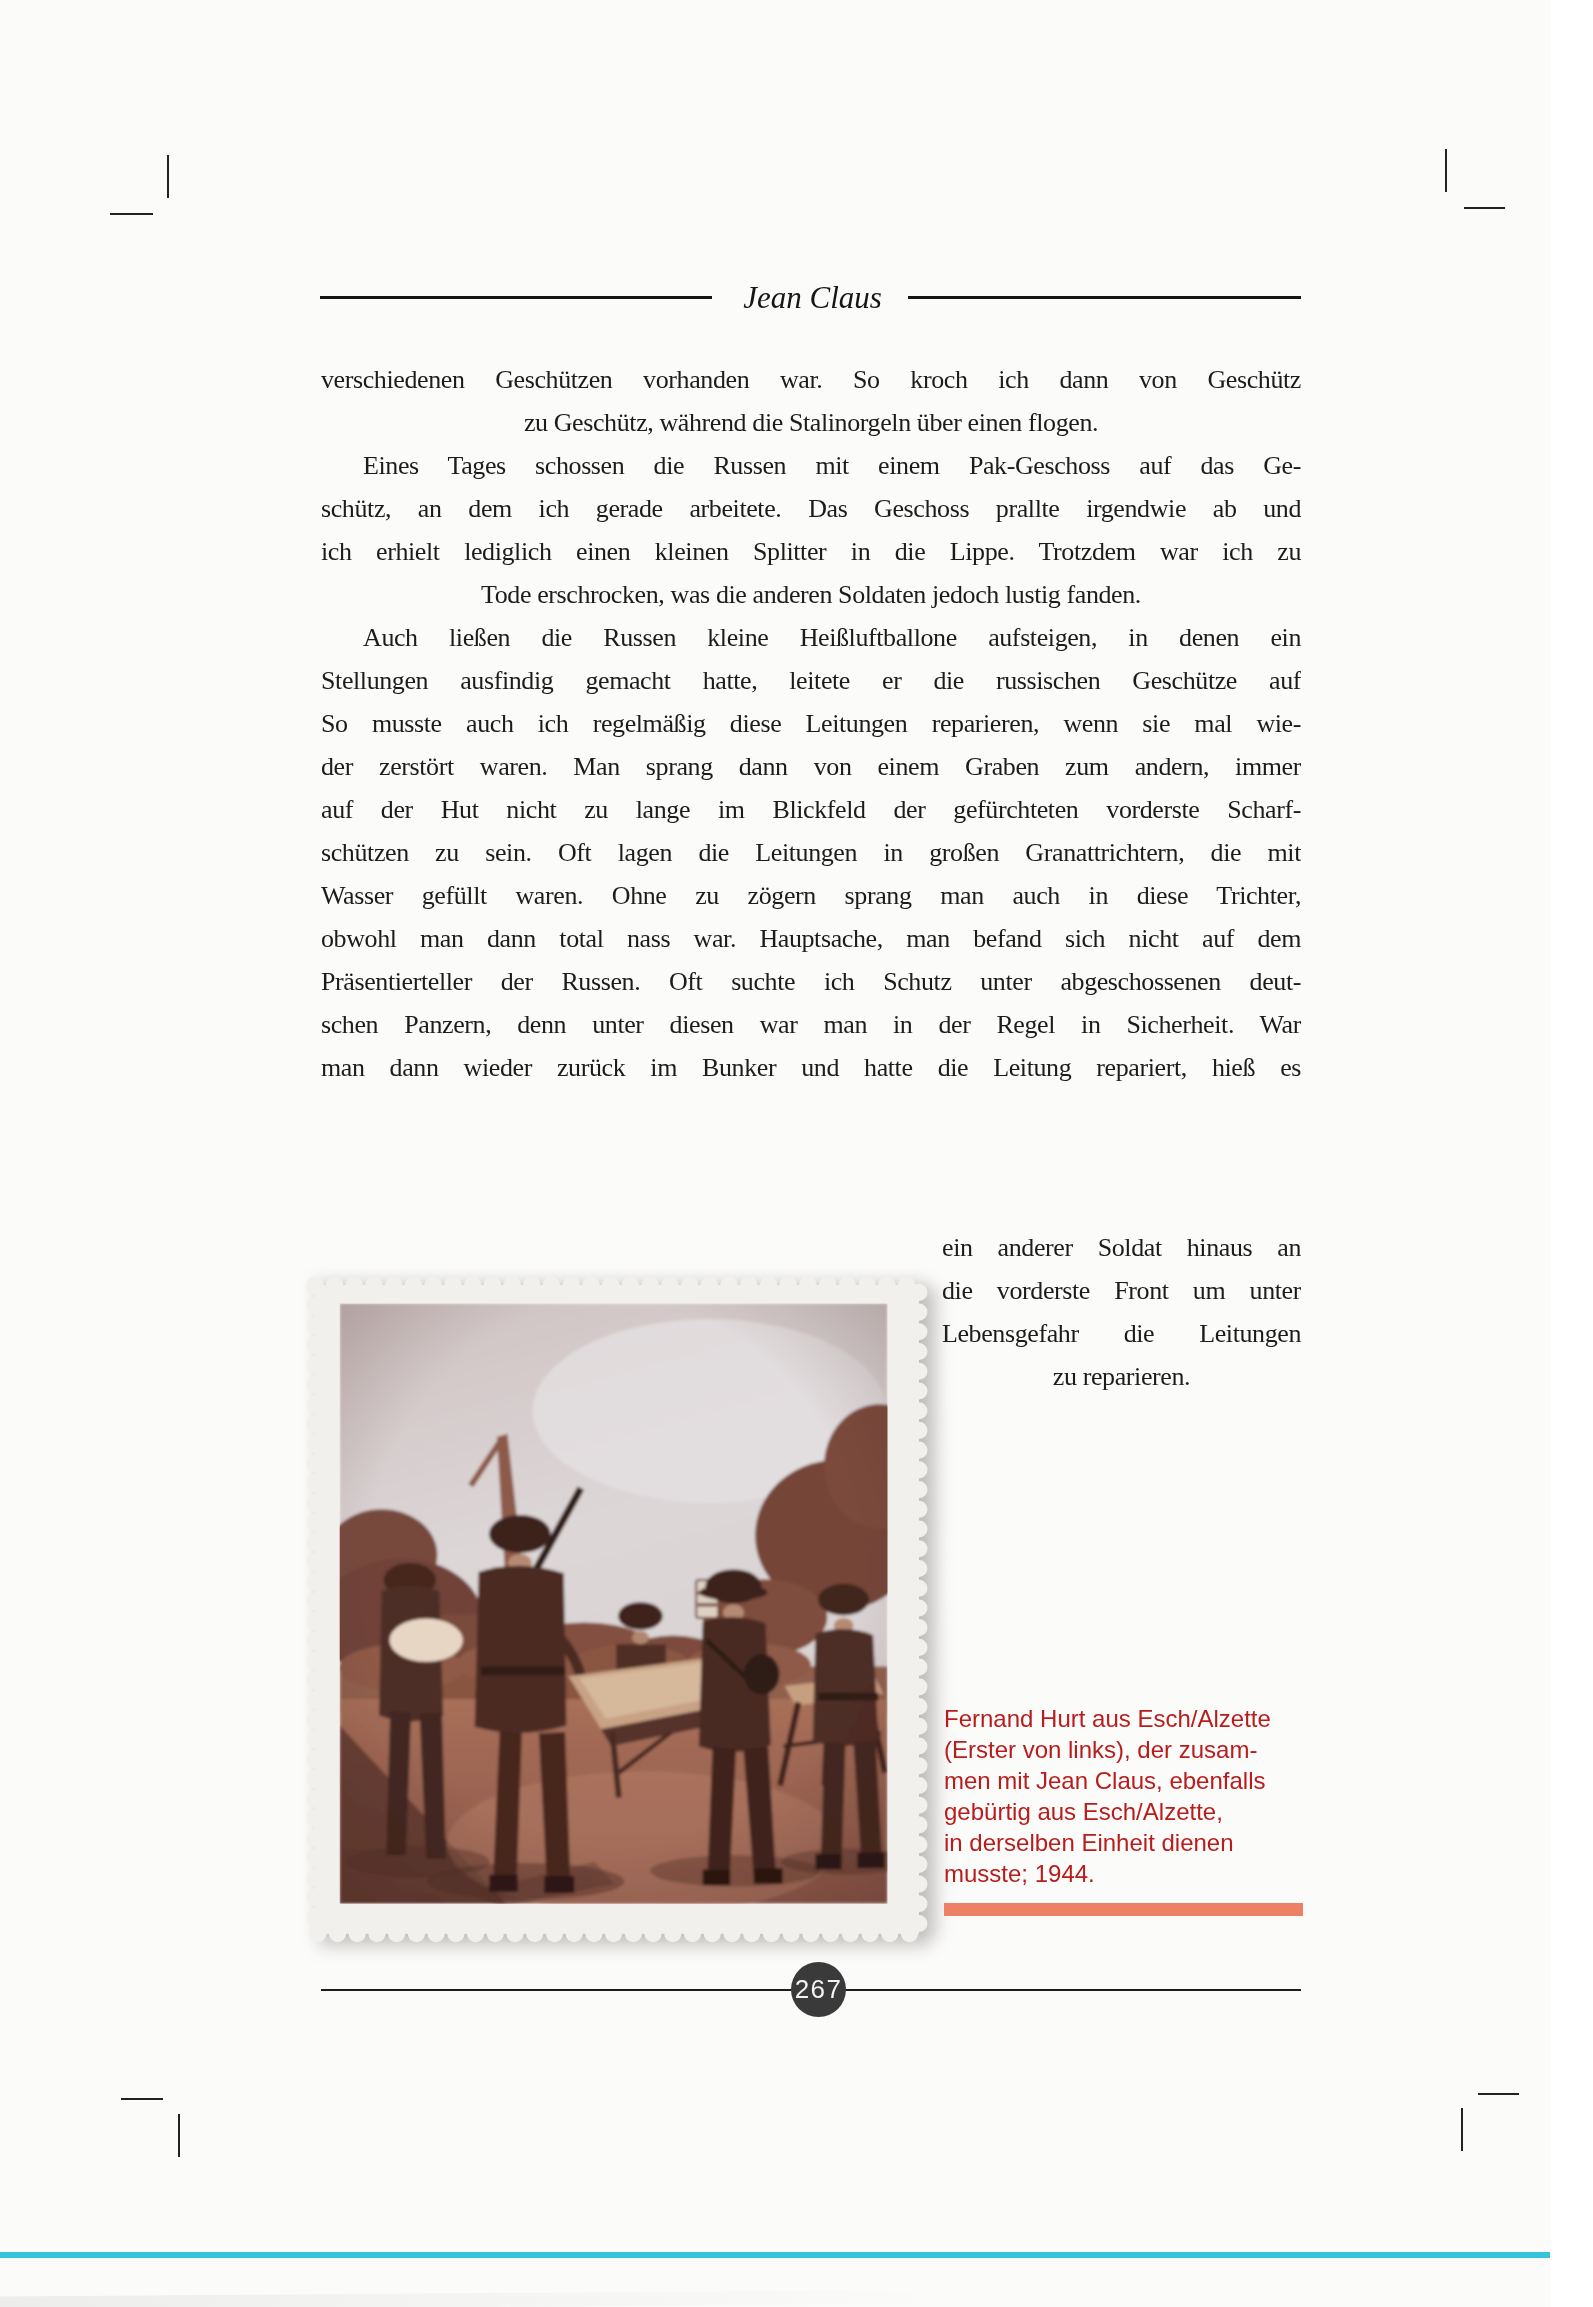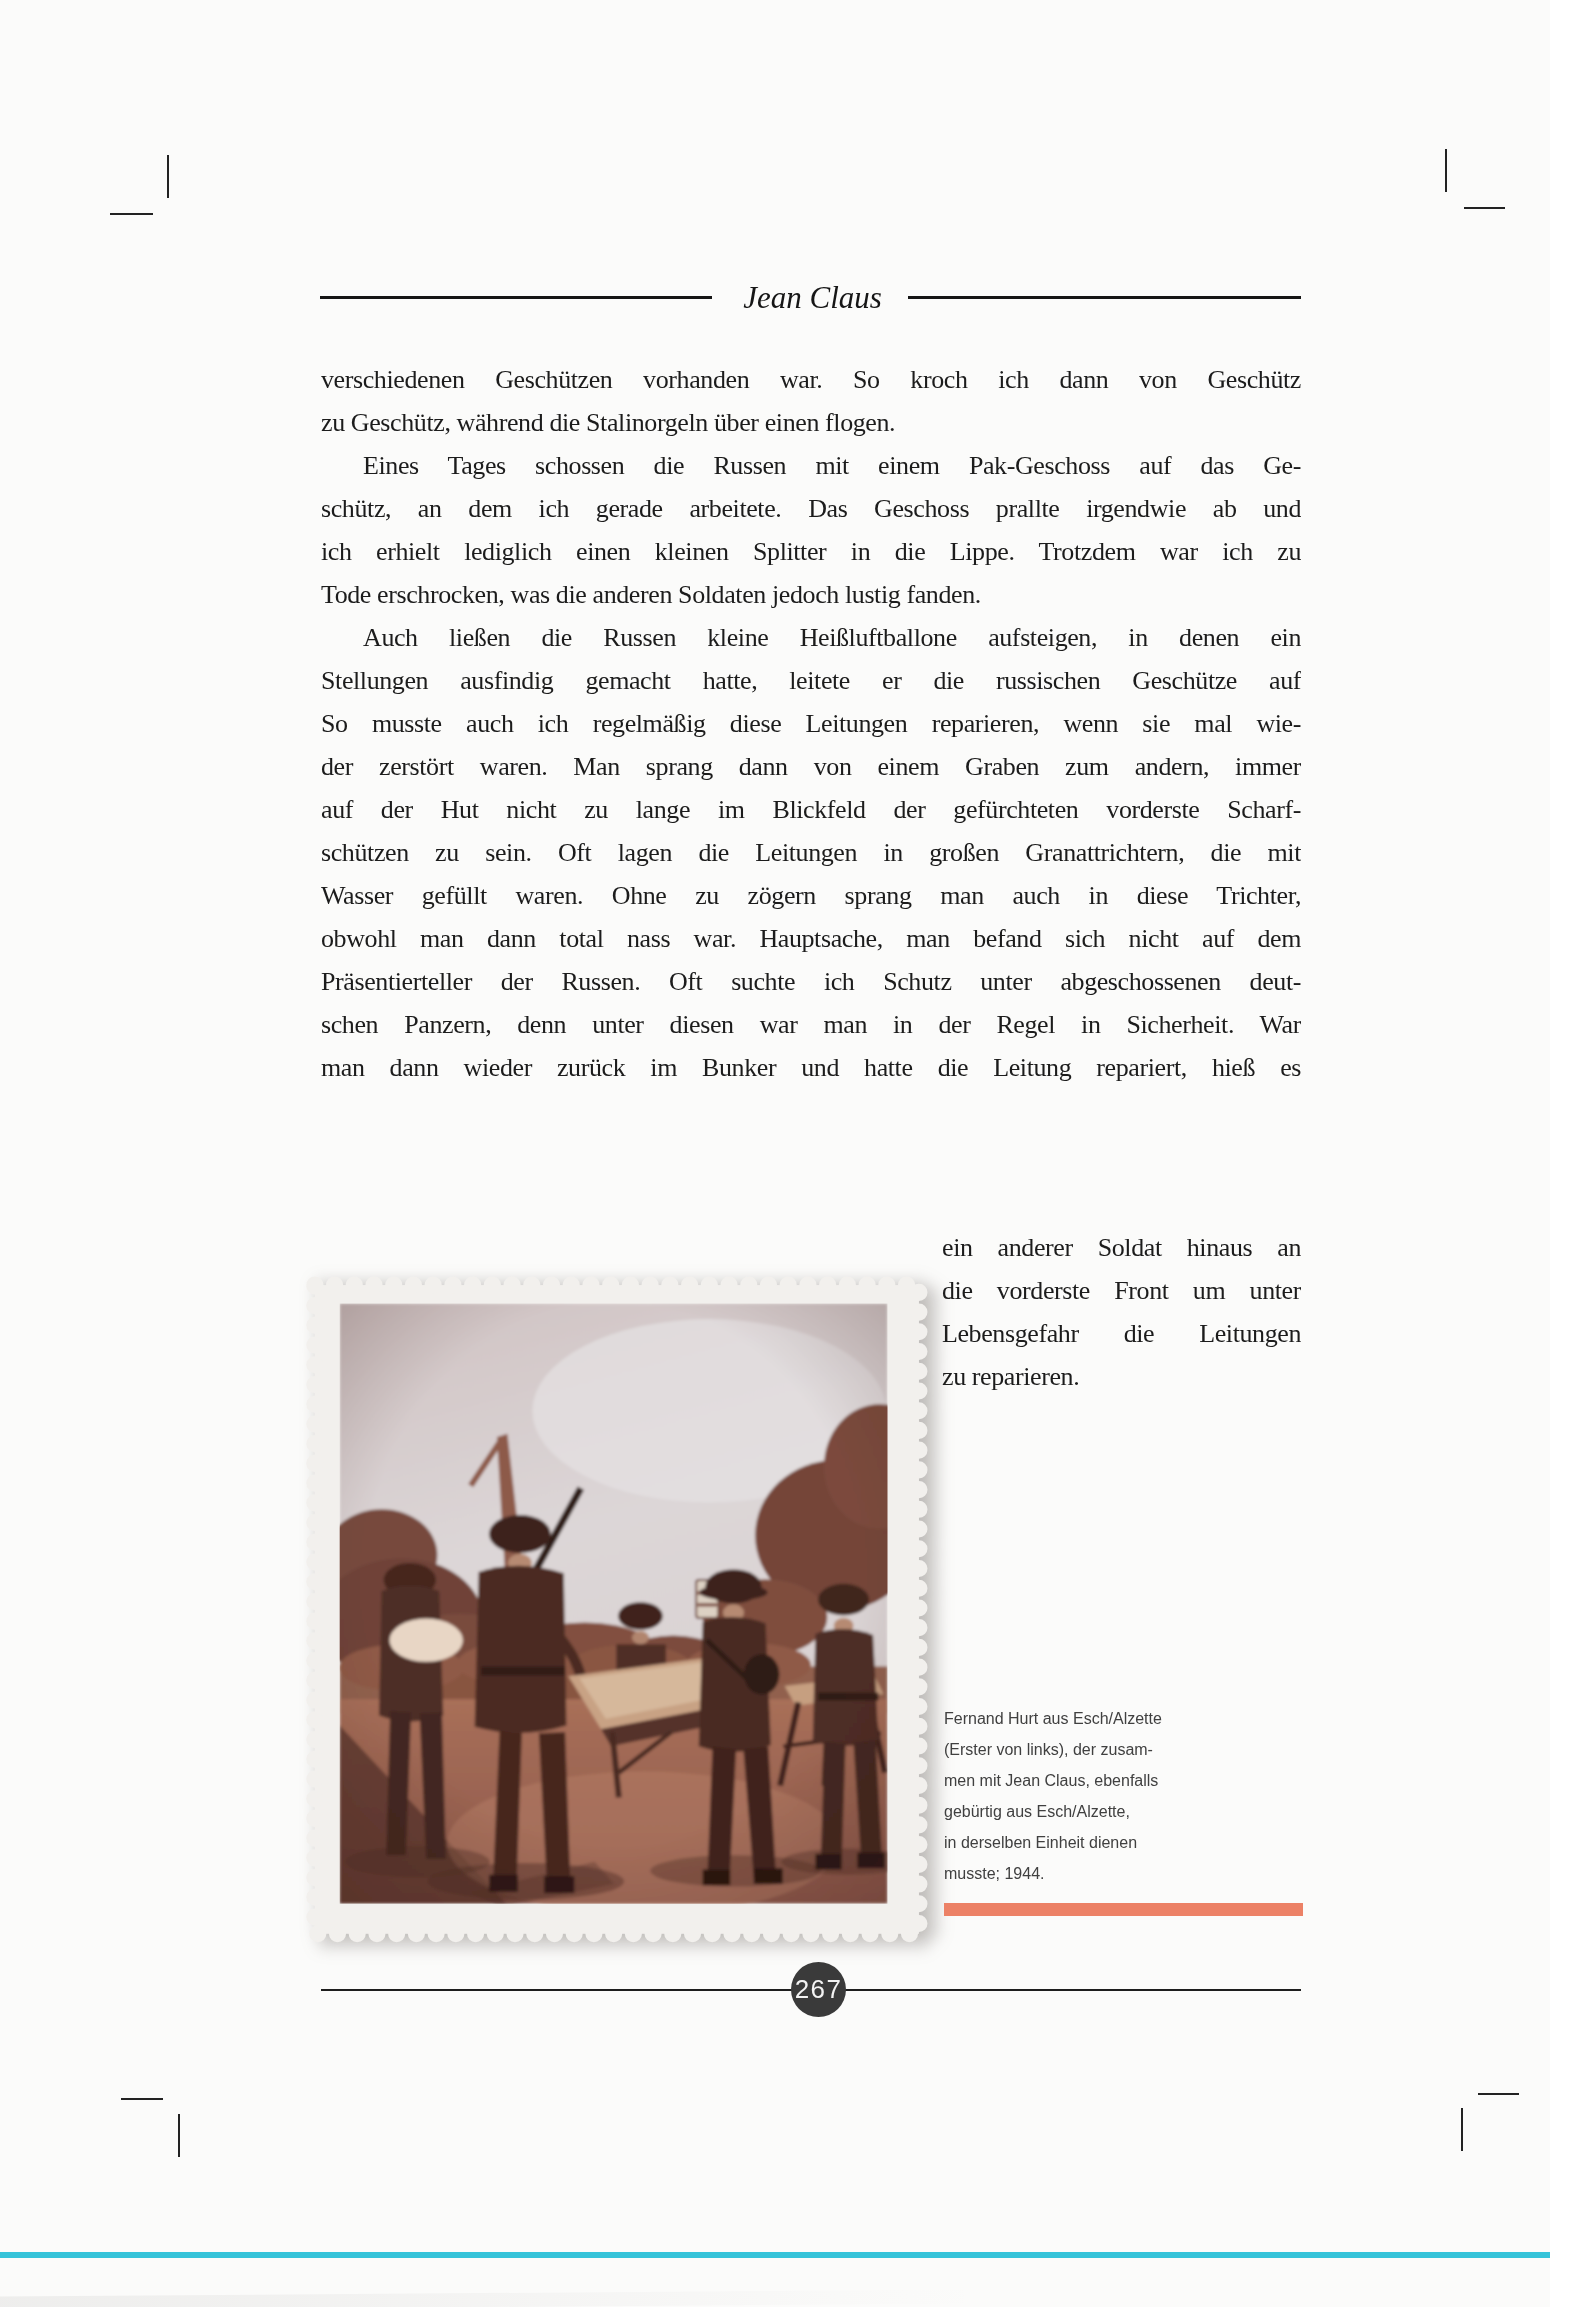--- a/index.html
+++ b/index.html
@@ -20,38 +20,38 @@
     font-family:"Liberation Serif", serif;color:#161616;
   }
   .hdr-rule{position:absolute;top:296px;height:2.6px;background:#151515;}
   .hdr-rule.left{left:320px;width:392px;}
   .hdr-rule.right{left:908px;width:393px;}
   
   .body-block{position:absolute;left:321px;top:358px;width:980px;}
   .bl{
     height:43px;overflow:hidden;
     font-size:26px;line-height:43px;letter-spacing:-0.4px;
-    text-align:left;white-space:normal;
+    text-align:center;white-space:normal;
   }
   .bl.just{text-align:justify;}
   .bl.just::after{content:"";display:inline-block;width:100%;height:0;vertical-align:top;}
   .bl.indent{text-indent:42px;}
   
   .side-block{position:absolute;left:942px;top:1226px;width:359px;}
   .side-block .bl{height:43px;}
   
   .photo-wrap{
     position:absolute;left:303px;top:1273px;width:633px;height:682px;
     filter:drop-shadow(10.5px 5.9px 8.5px rgba(95,88,82,.38));
   }
   
   .caption{
     position:absolute;left:944px;top:1703px;width:367px;
-    font-family:"Liberation Sans", sans-serif;font-size:16px;line-height:31px;
-    color:#404040;
+    font-family:"Liberation Sans", sans-serif;font-size:24px;line-height:31px;
+    color:#b91c1c;
   }
   .caption .cl{white-space:nowrap;height:31px;overflow:visible;}
   .accent-bar{position:absolute;left:944px;top:1903px;width:359px;height:12.5px;}
   
   .footer-rule{position:absolute;left:321px;top:1989px;width:980px;height:2px;background:#1d1d1d;}
   .page-badge{
     position:absolute;left:791px;top:1962px;width:55px;height:55px;border-radius:50%;
     display:flex;align-items:center;justify-content:center;
     font-family:"Liberation Sans", sans-serif;font-size:26px;letter-spacing:1.3px;color:#f3f3f3;
   }

